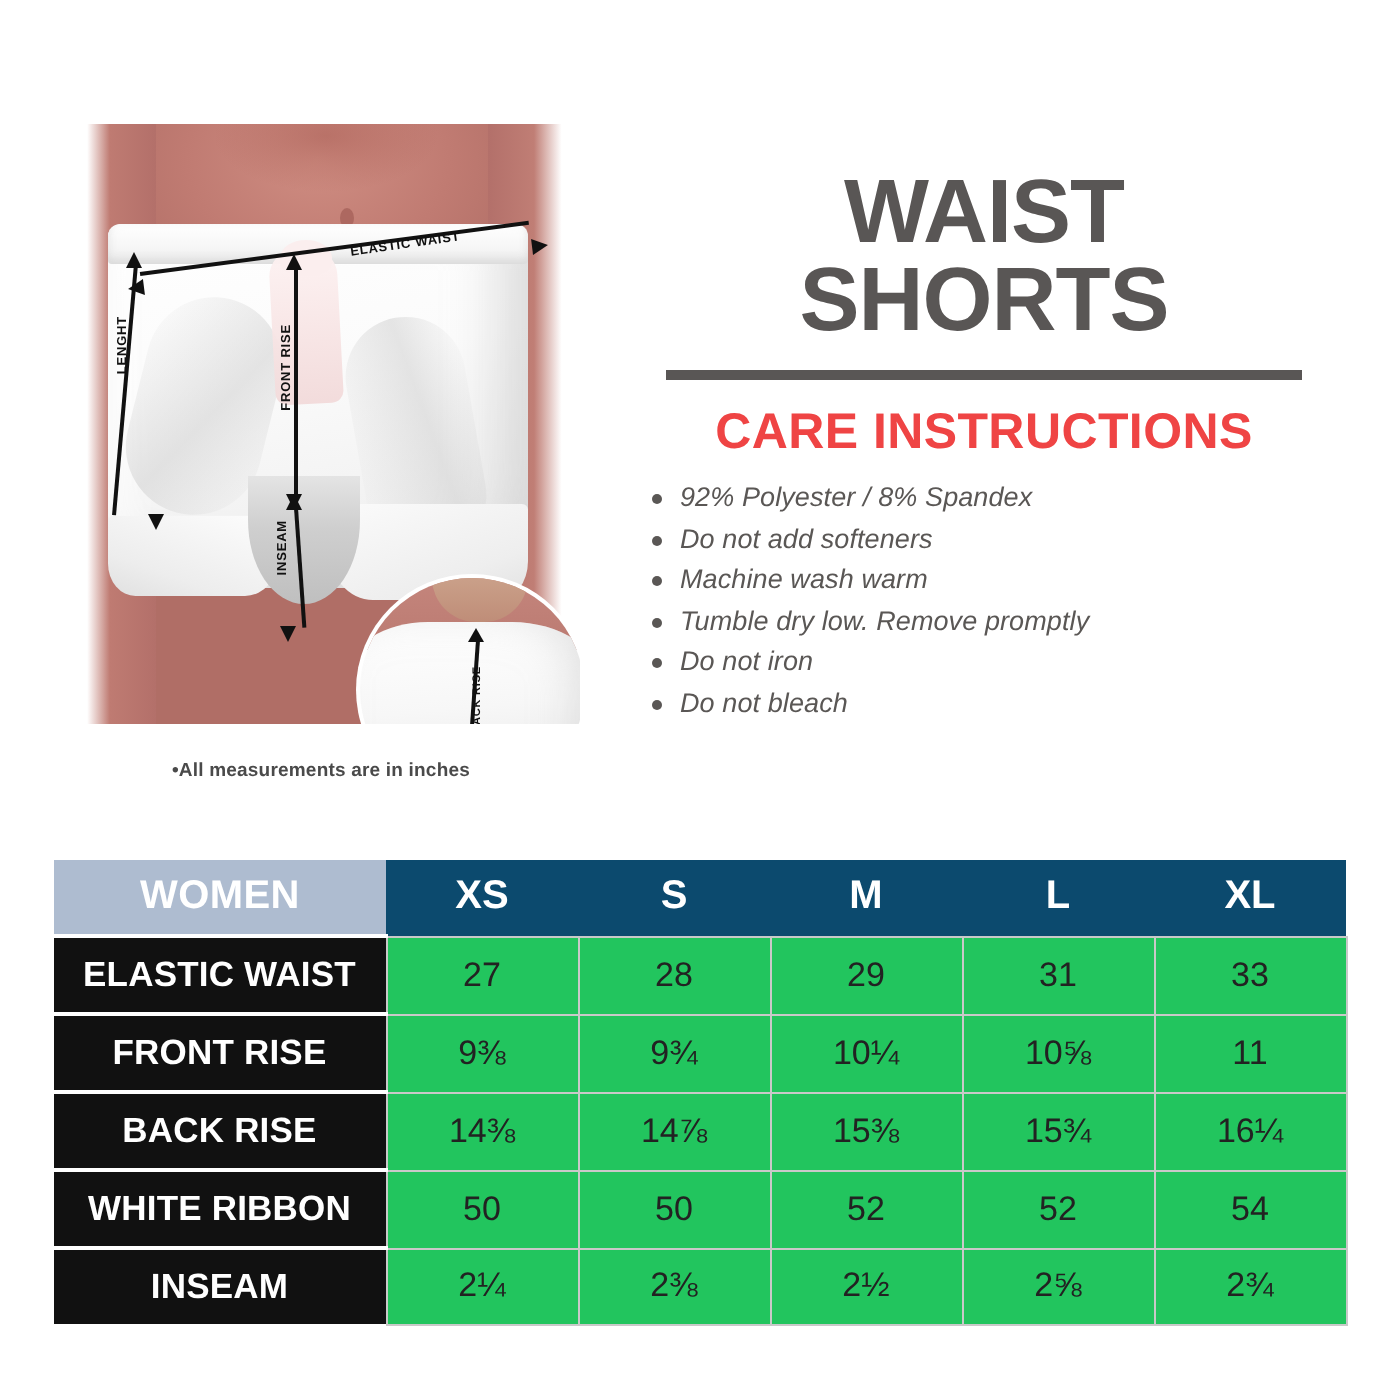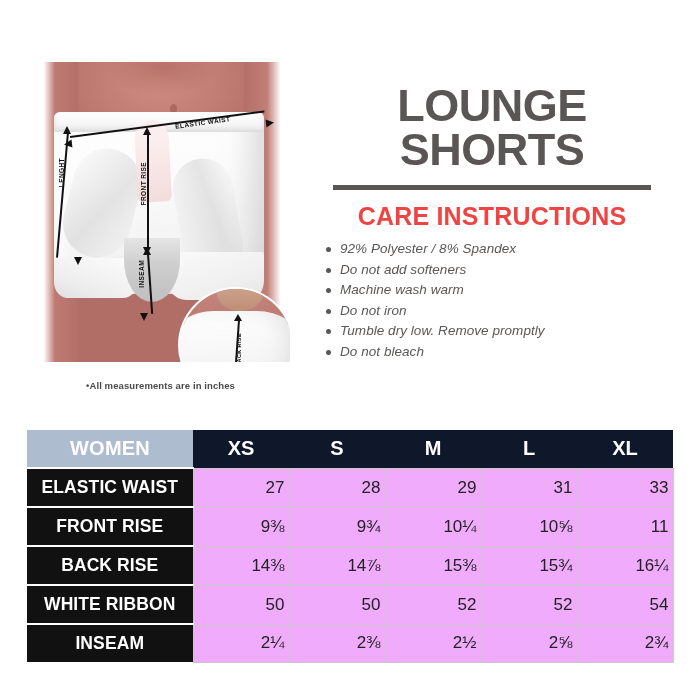--- a/index.html
+++ b/index.html
@@ -416,42 +416,42 @@
   .hdr-women {
     background: #aebcd0;
     color: #ffffff;
     font-size: 20px;
     font-weight: 700;
     text-align: center;
     height: 29px;
     letter-spacing: .2px;
   }
   .hdr-size {
-    background: #0f172a;
+    background: #0c4a6e;
     color: #ffffff;
     font-size: 20px;
     font-weight: 700;
     text-align: center;
     height: 29px;
   }
   .row-label {
     background: #111111;
     color: #ffffff;
     font-size: 17.5px;
     font-weight: 700;
     text-align: center;
     height: 29px;
     letter-spacing: .1px;
     border-top: 2px solid #ffffff;
   }
   .val-cell {
-    background: #f0abfc;
+    background: #22c55e;
     color: #222222;
     font-size: 17px;
-    text-align: right;
+    text-align: center;
     height: 29px;
     border: 1px solid #c9c9c9;
   }
   .col-label { width: 166px; }
   .col-size  { width: 96px; }
 </style>
 </head>
 <body>
 
 <div id="top-section">
@@ -514,31 +514,31 @@
         </div>
         <div class="meas-label" id="label-back-rise">BACK RISE</div>
       </div>
     </div>
   </div>
 
   <div id="measure-note">•All measurements are in inches</div>
 
   <div id="info-panel">
     <h1 id="product-title">
-      <span>LOUNGE</span><br>
+      <span>WAIST</span><br>
       <span>SHORTS</span>
     </h1>
     <div id="title-divider"></div>
     <h2 id="care-heading">CARE INSTRUCTIONS</h2>
     <ul id="care-list">
       <li>92% Polyester / 8% Spandex</li>
       <li>Do not add softeners</li>
       <li>Machine wash warm</li>
+      <li>Tumble dry low. Remove promptly</li>
       <li>Do not iron</li>
-      <li>Tumble dry low. Remove promptly</li>
       <li>Do not bleach</li>
     </ul>
   </div>
 </div>
 
 <div id="size-table-wrap">
   <table id="size-table">
     <colgroup>
       <col class="col-label">
         <col class="col-size">

